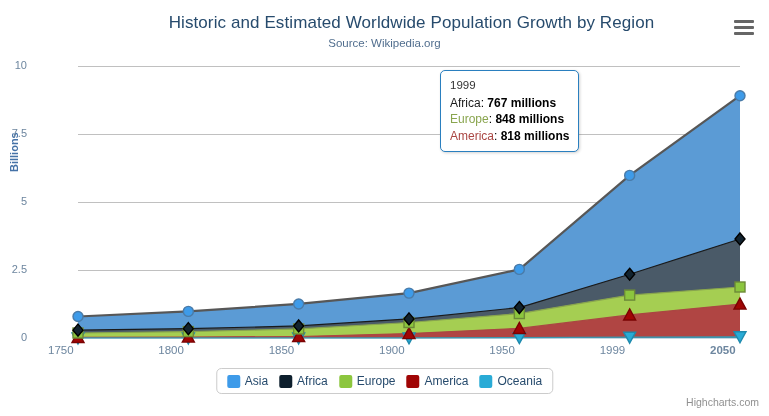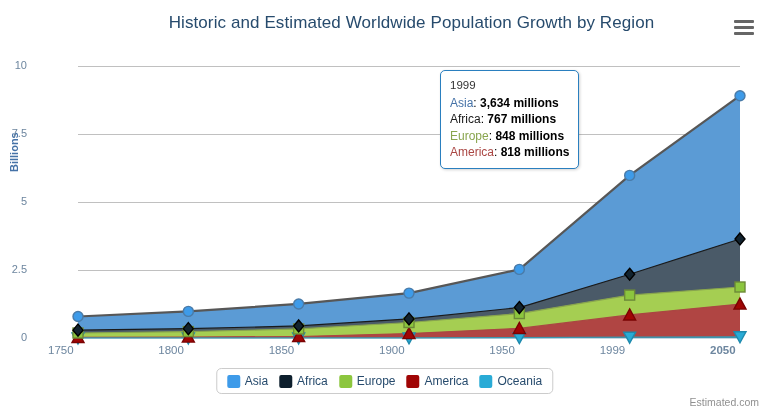--- a/index.html
+++ b/index.html
@@ -195,20 +195,21 @@
     color: #909090;
     cursor: pointer;
   }
 </style>
 </head>
 <body>
 
 <div id="chart-root">
 
   <div id="chart-title">Historic and Estimated Worldwide Population Growth by Region</div>
+  <div id="chart-subtitle">Source: Wikipedia.org</div>
 
   <button id="context-button">
     <span class="bar"></span>
     <span class="bar"></span>
     <span class="bar"></span>
   </button>
 
   <div id="y-axis-title">Billions</div>
 
   <div id="plot-area">
@@ -279,21 +280,20 @@
       <circle cx="298.66666666666663" cy="303.9456" r="5" fill="#3E9BE9" stroke="#4a7ba8" stroke-width="1.4"></circle>
       <circle cx="409" cy="293.12" r="5" fill="#3E9BE9" stroke="#4a7ba8" stroke-width="1.4"></circle>
       <circle cx="519.3333333333333" cy="269.40160000000003" r="5" fill="#3E9BE9" stroke="#4a7ba8" stroke-width="1.4"></circle>
       <circle cx="629.6666666666666" cy="175.3984" r="5" fill="#3E9BE9" stroke="#4a7ba8" stroke-width="1.4"></circle>
       <circle cx="740" cy="95.67520000000002" r="5" fill="#3E9BE9" stroke="#4a7ba8" stroke-width="1.4"></circle>
     </svg>
 
   <div id="tooltip">
     <div class="tt-header">1999</div>
     <div id="tooltip-rows">
-        <div class="tt-row"><span class="tt-name" style="color: rgb(69, 114, 167);">Asia</span><span>: </span><span class="tt-value">3,634 millions</span></div>
         <div class="tt-row"><span class="tt-name" style="color: rgb(26, 26, 26);">Africa</span><span>: </span><span class="tt-value">767 millions</span></div>
         <div class="tt-row"><span class="tt-name" style="color: rgb(137, 165, 78);">Europe</span><span>: </span><span class="tt-value">848 millions</span></div>
         <div class="tt-row"><span class="tt-name" style="color: rgb(170, 70, 67);">America</span><span>: </span><span class="tt-value">818 millions</span></div>
       </div>
   </div>
 
   <div id="legend">
       <div class="legend-item">
         <span class="legend-swatch" style="background: rgb(62, 155, 233);"></span>
         <span>Asia</span>
@@ -309,15 +309,15 @@
       <div class="legend-item">
         <span class="legend-swatch" style="background: rgb(160, 5, 5);"></span>
         <span>America</span>
       </div>
       <div class="legend-item">
         <span class="legend-swatch" style="background: rgb(41, 171, 214);"></span>
         <span>Oceania</span>
       </div>
     </div>
 
-  <div id="credits">Estimated.com</div>
+  <div id="credits">Highcharts.com</div>
 
 </div>
 
 </body></html>

